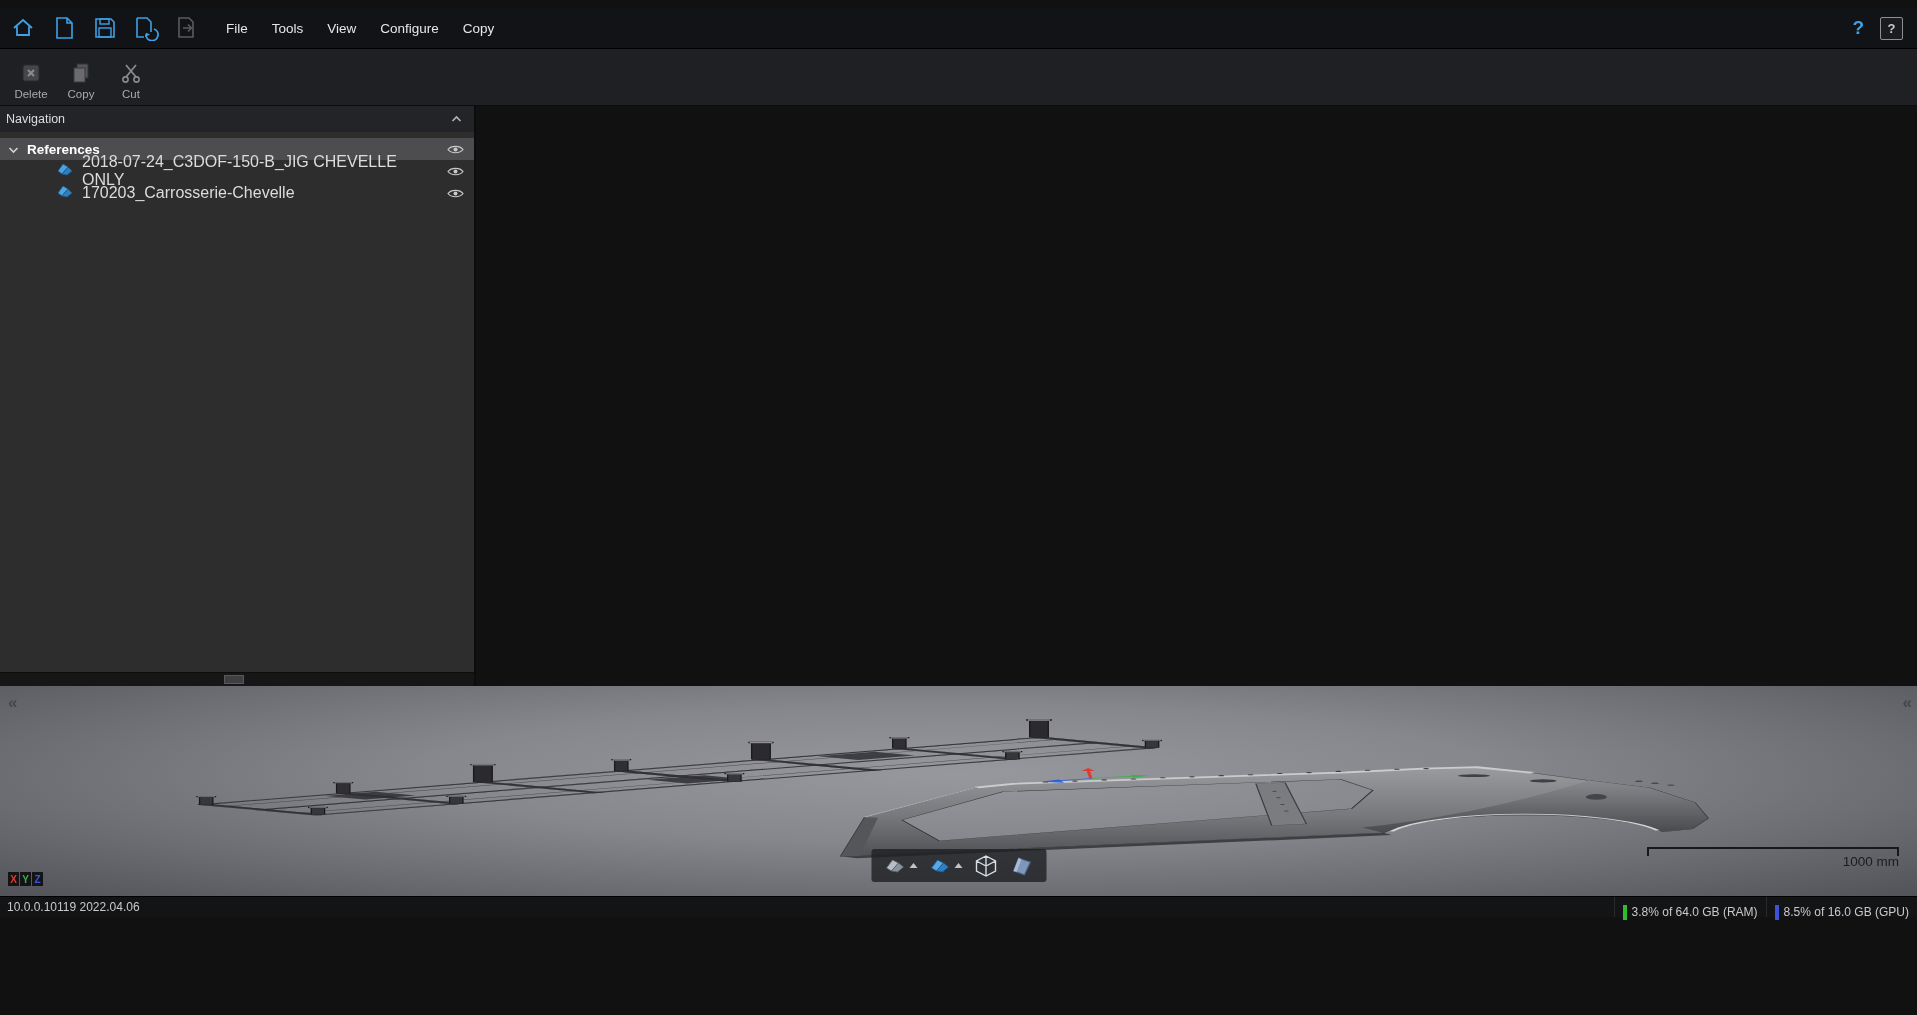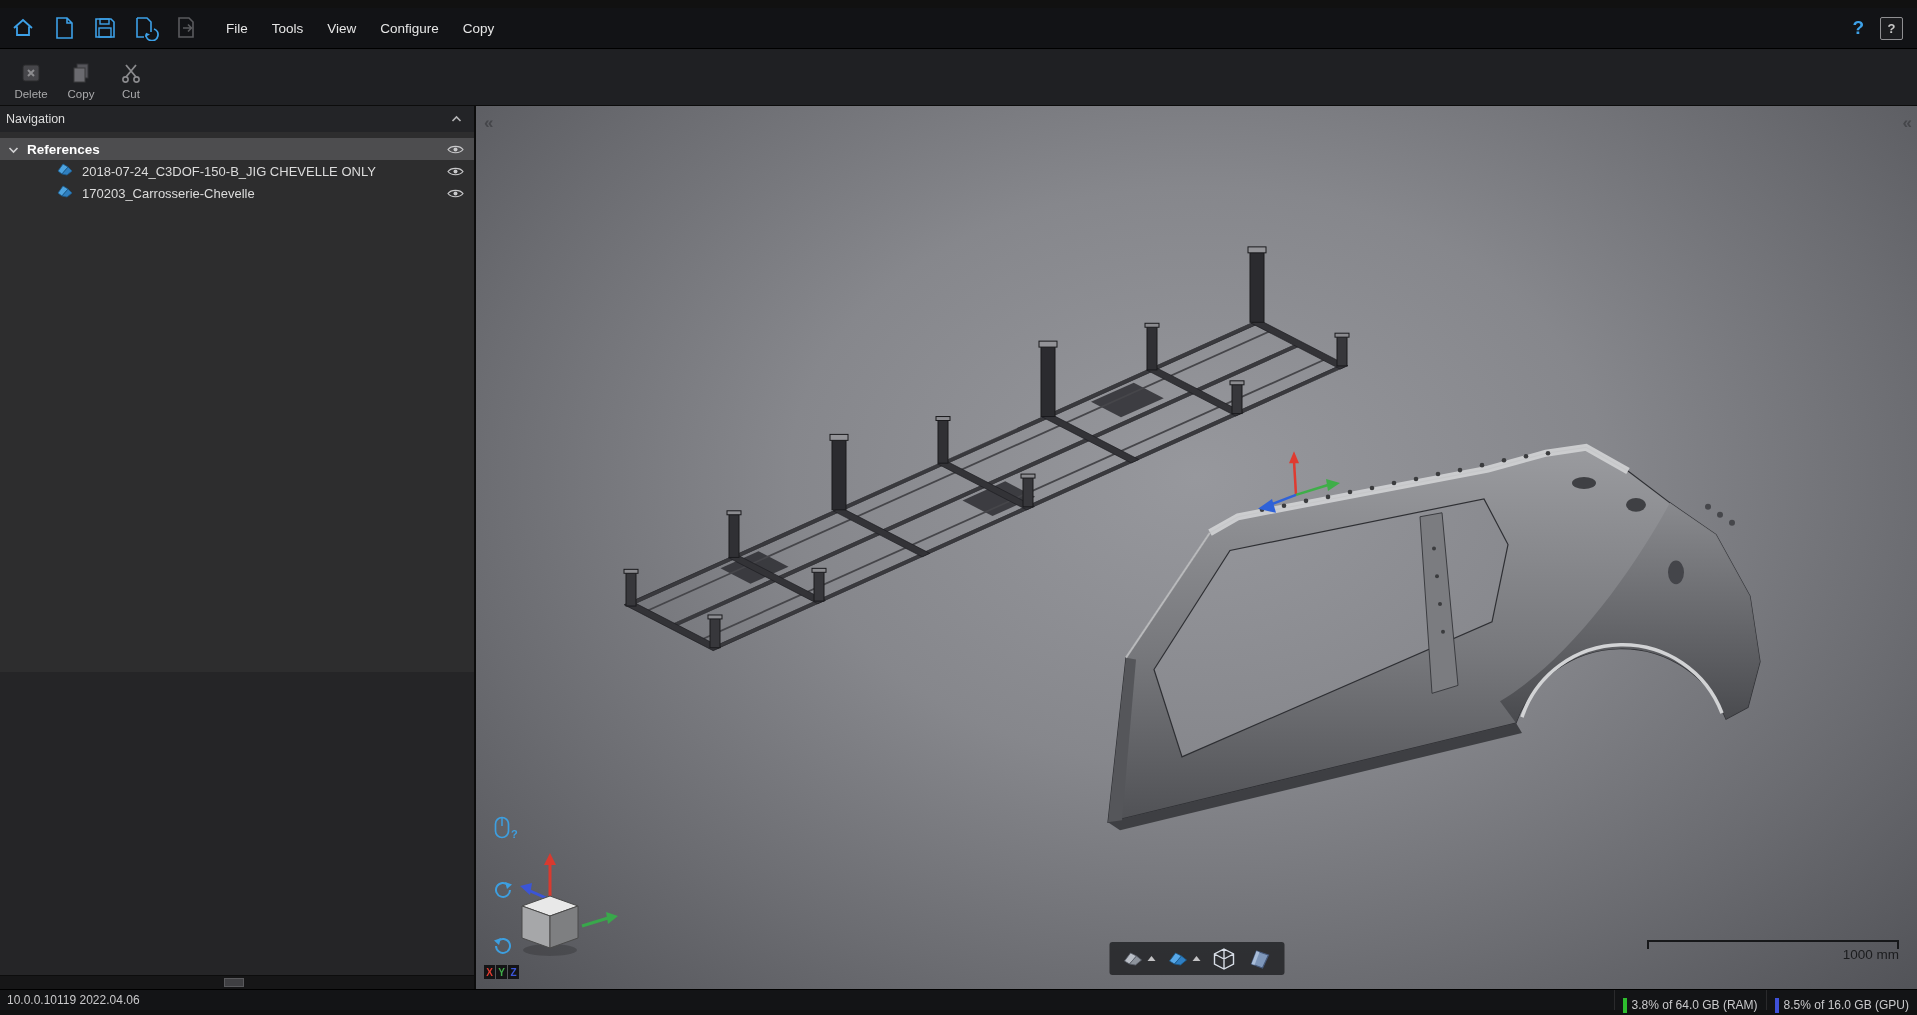--- a/index.html
+++ b/index.html
@@ -19,33 +19,33 @@
   .ctx-help { width:23px; height:23px; background:#1b1c1f; border:1.5px solid #8f8f92; border-radius:2px;
               color:#c8c8c8; font-size:13px; font-weight:bold; display:flex; align-items:center; justify-content:center; }
 
   
   .toolbar { height:57px; background:#1f2023; display:flex; align-items:center; padding:4px 0 0 6px; border-bottom:1px solid #0c0c0c; }
   .tb-btn { width:50px; display:flex; flex-direction:column; align-items:center; gap:1px; }
   .tb-icon { height:28px; display:flex; align-items:center; justify-content:center; }
   .tb-label { font-size:11.5px; color:#a9a9ab; }
 
   
-  .main { height:883px; display:flex; }
+  .main { height:790px; display:flex;flex-direction:column; }
 
   
   .nav-panel { width:476px; background:#2b2b2c; display:flex; flex-direction:column; border-right:2px solid #0c0c0c; }
   .panel-header { height:26px; background:#232427; display:flex; align-items:center; padding:0 12px 0 6px; }
   .panel-title { color:#dddddd; font-size:12.5px; }
   .panel-header .chev { margin-left:auto; display:flex; }
   .tree { height:540px; background:#2d2d2e; padding-top:6px; }
   .row { display:flex; align-items:center; height:22px; }
   .row.group { background:#4d4d4f; padding-left:8px; }
   .group-label { color:#ffffff; font-weight:bold; font-size:13.5px; margin-left:8px; }
   .row.child { padding-left:56px; gap:8px; }
-  .child-label { color:#dcdcdc; font-size:13px; }
+  .child-label { color:#dcdcdc; font-size:16px; }
   .eye { margin-left:auto; margin-right:10px; display:flex; }
   .panel-lower { flex:1; background:#252527; }
   .panel-hscroll { height:14px; background:#161617; position:relative; border-top:1px solid #0d0d0d; }
   .hthumb { position:absolute; left:224px; top:2px; width:20px; height:9px; background:#3f3f42; border:1px solid #59595c; }
 
   
   .viewport { flex:1; position:relative;
     background: radial-gradient(ellipse at 50% 42%, #97989d 0%, #86878c 40%, #6b6c71 72%, #525358 100%); }
   .scene { position:absolute; left:0; top:0; width:100%; height:100%; }
   .collapse-btn { position:absolute; top:8px; color:#45464a; font-size:17px; font-weight:bold; line-height:1; }

